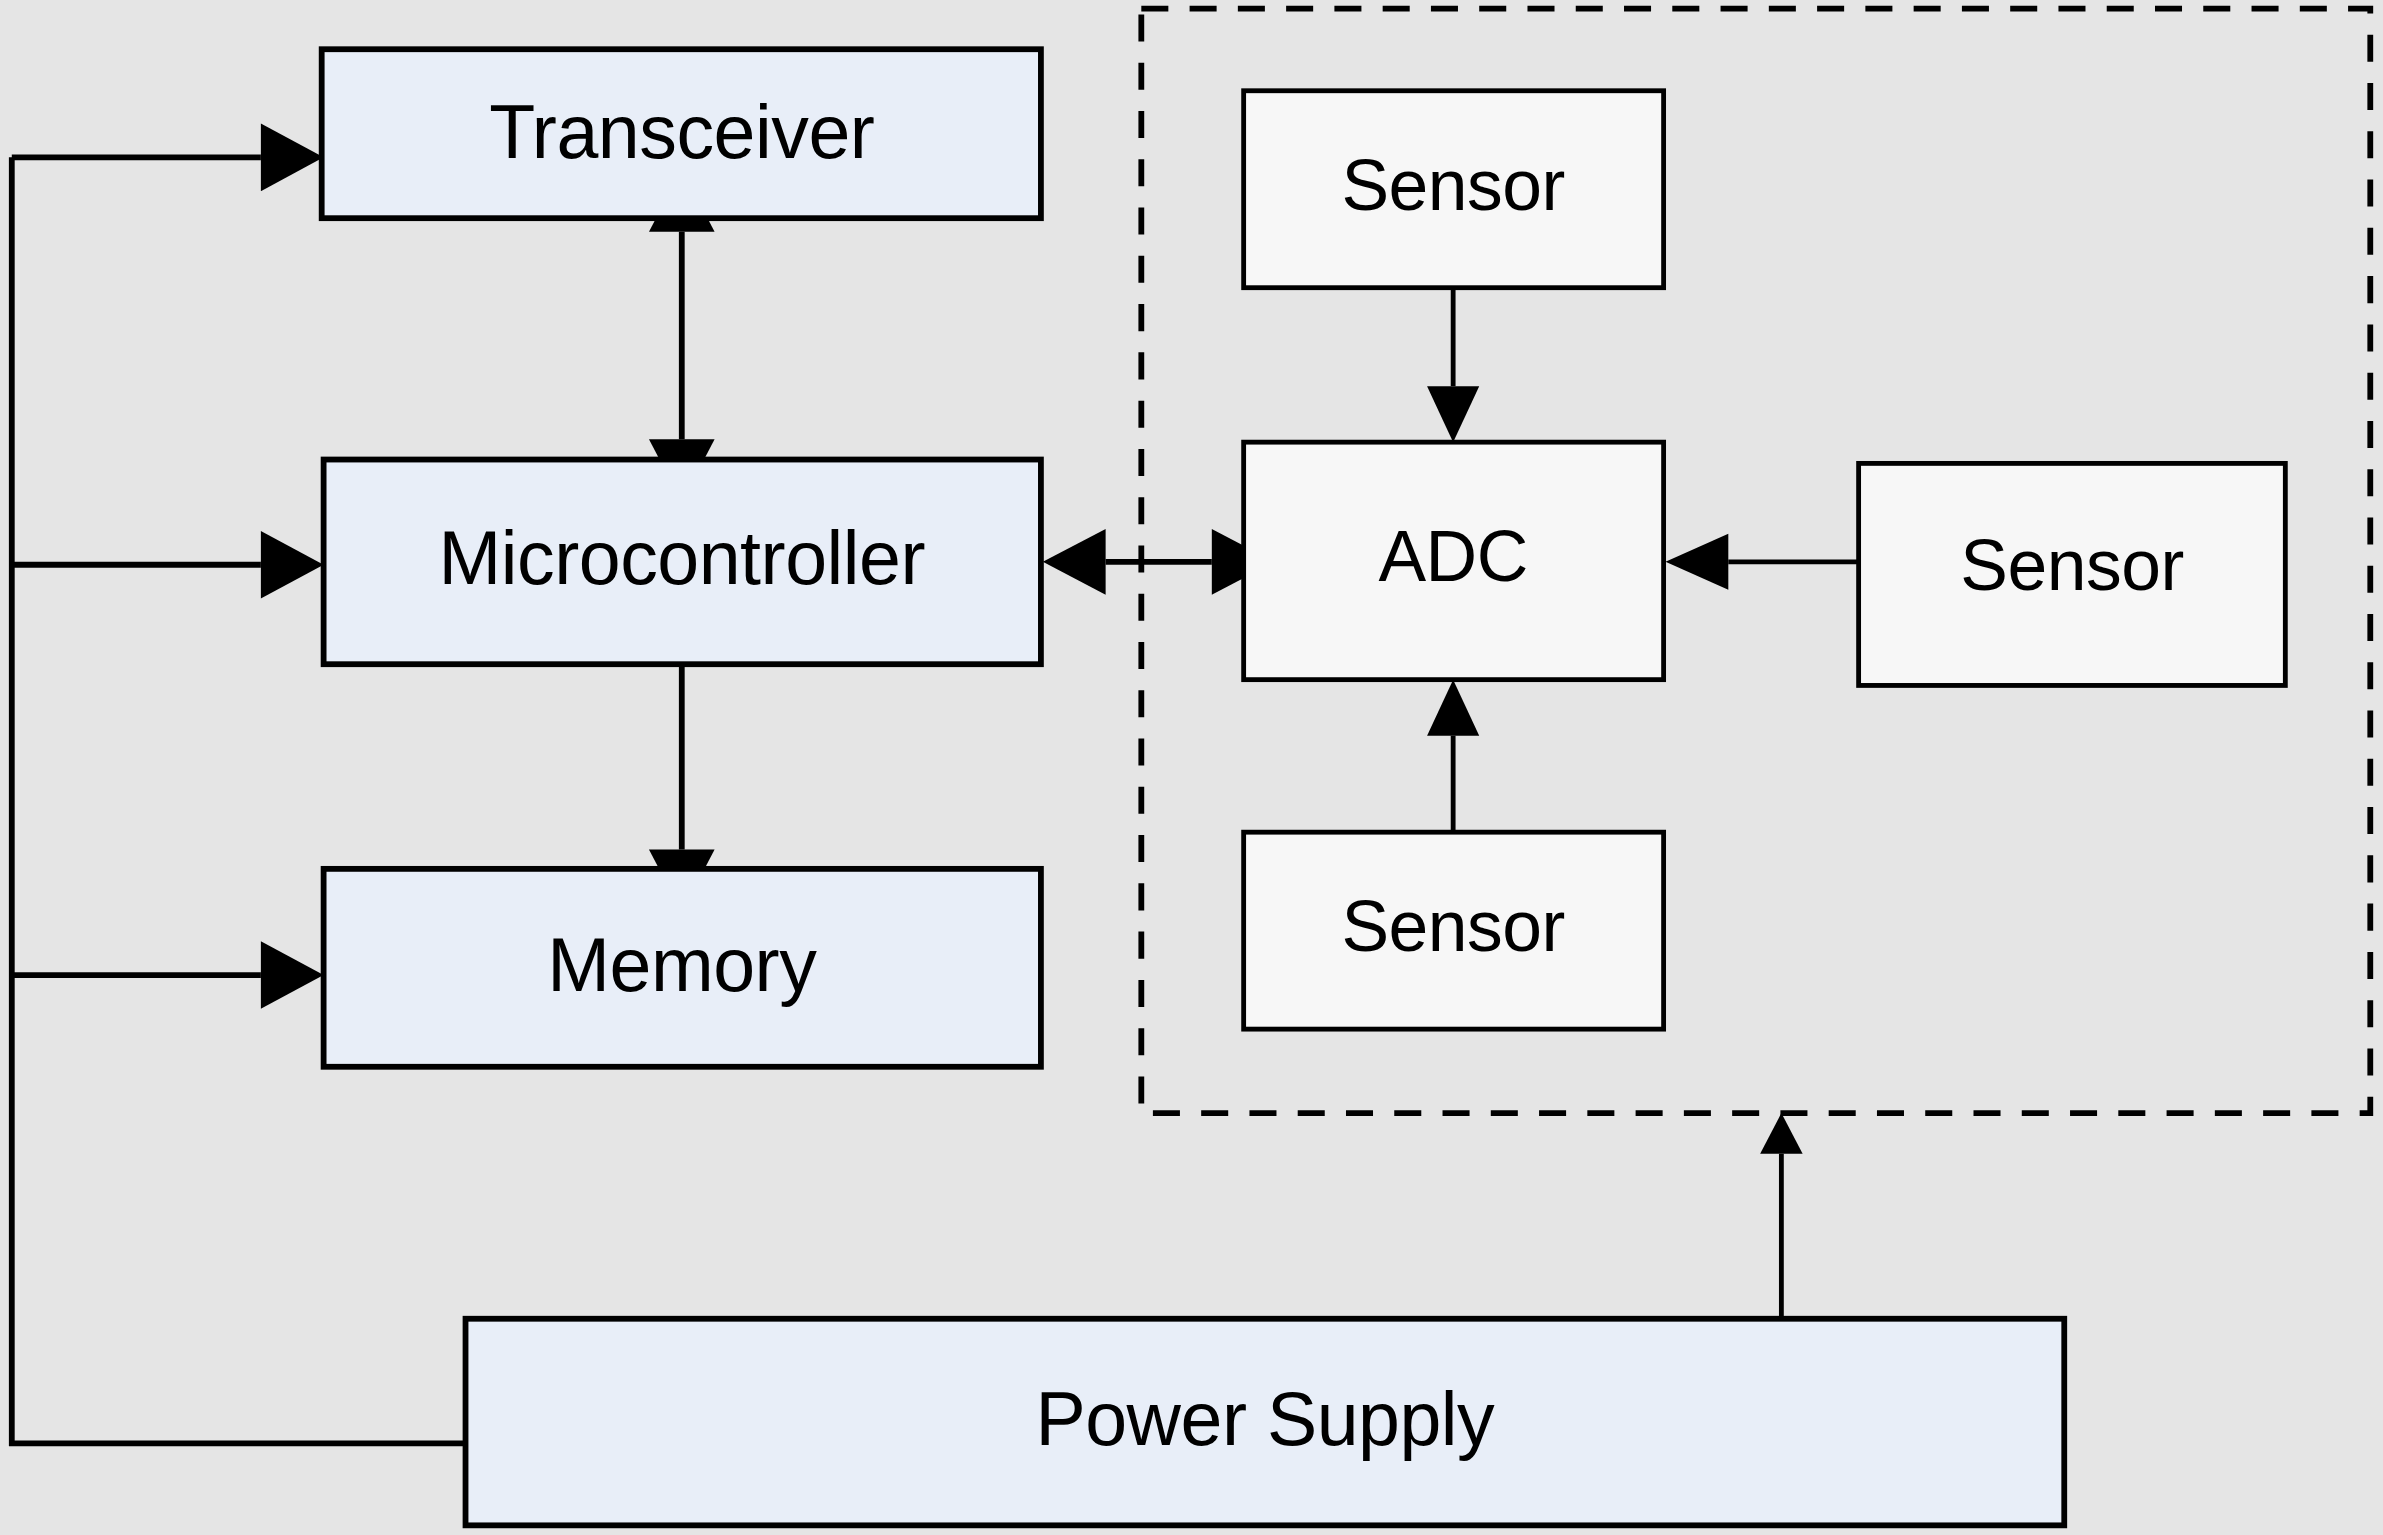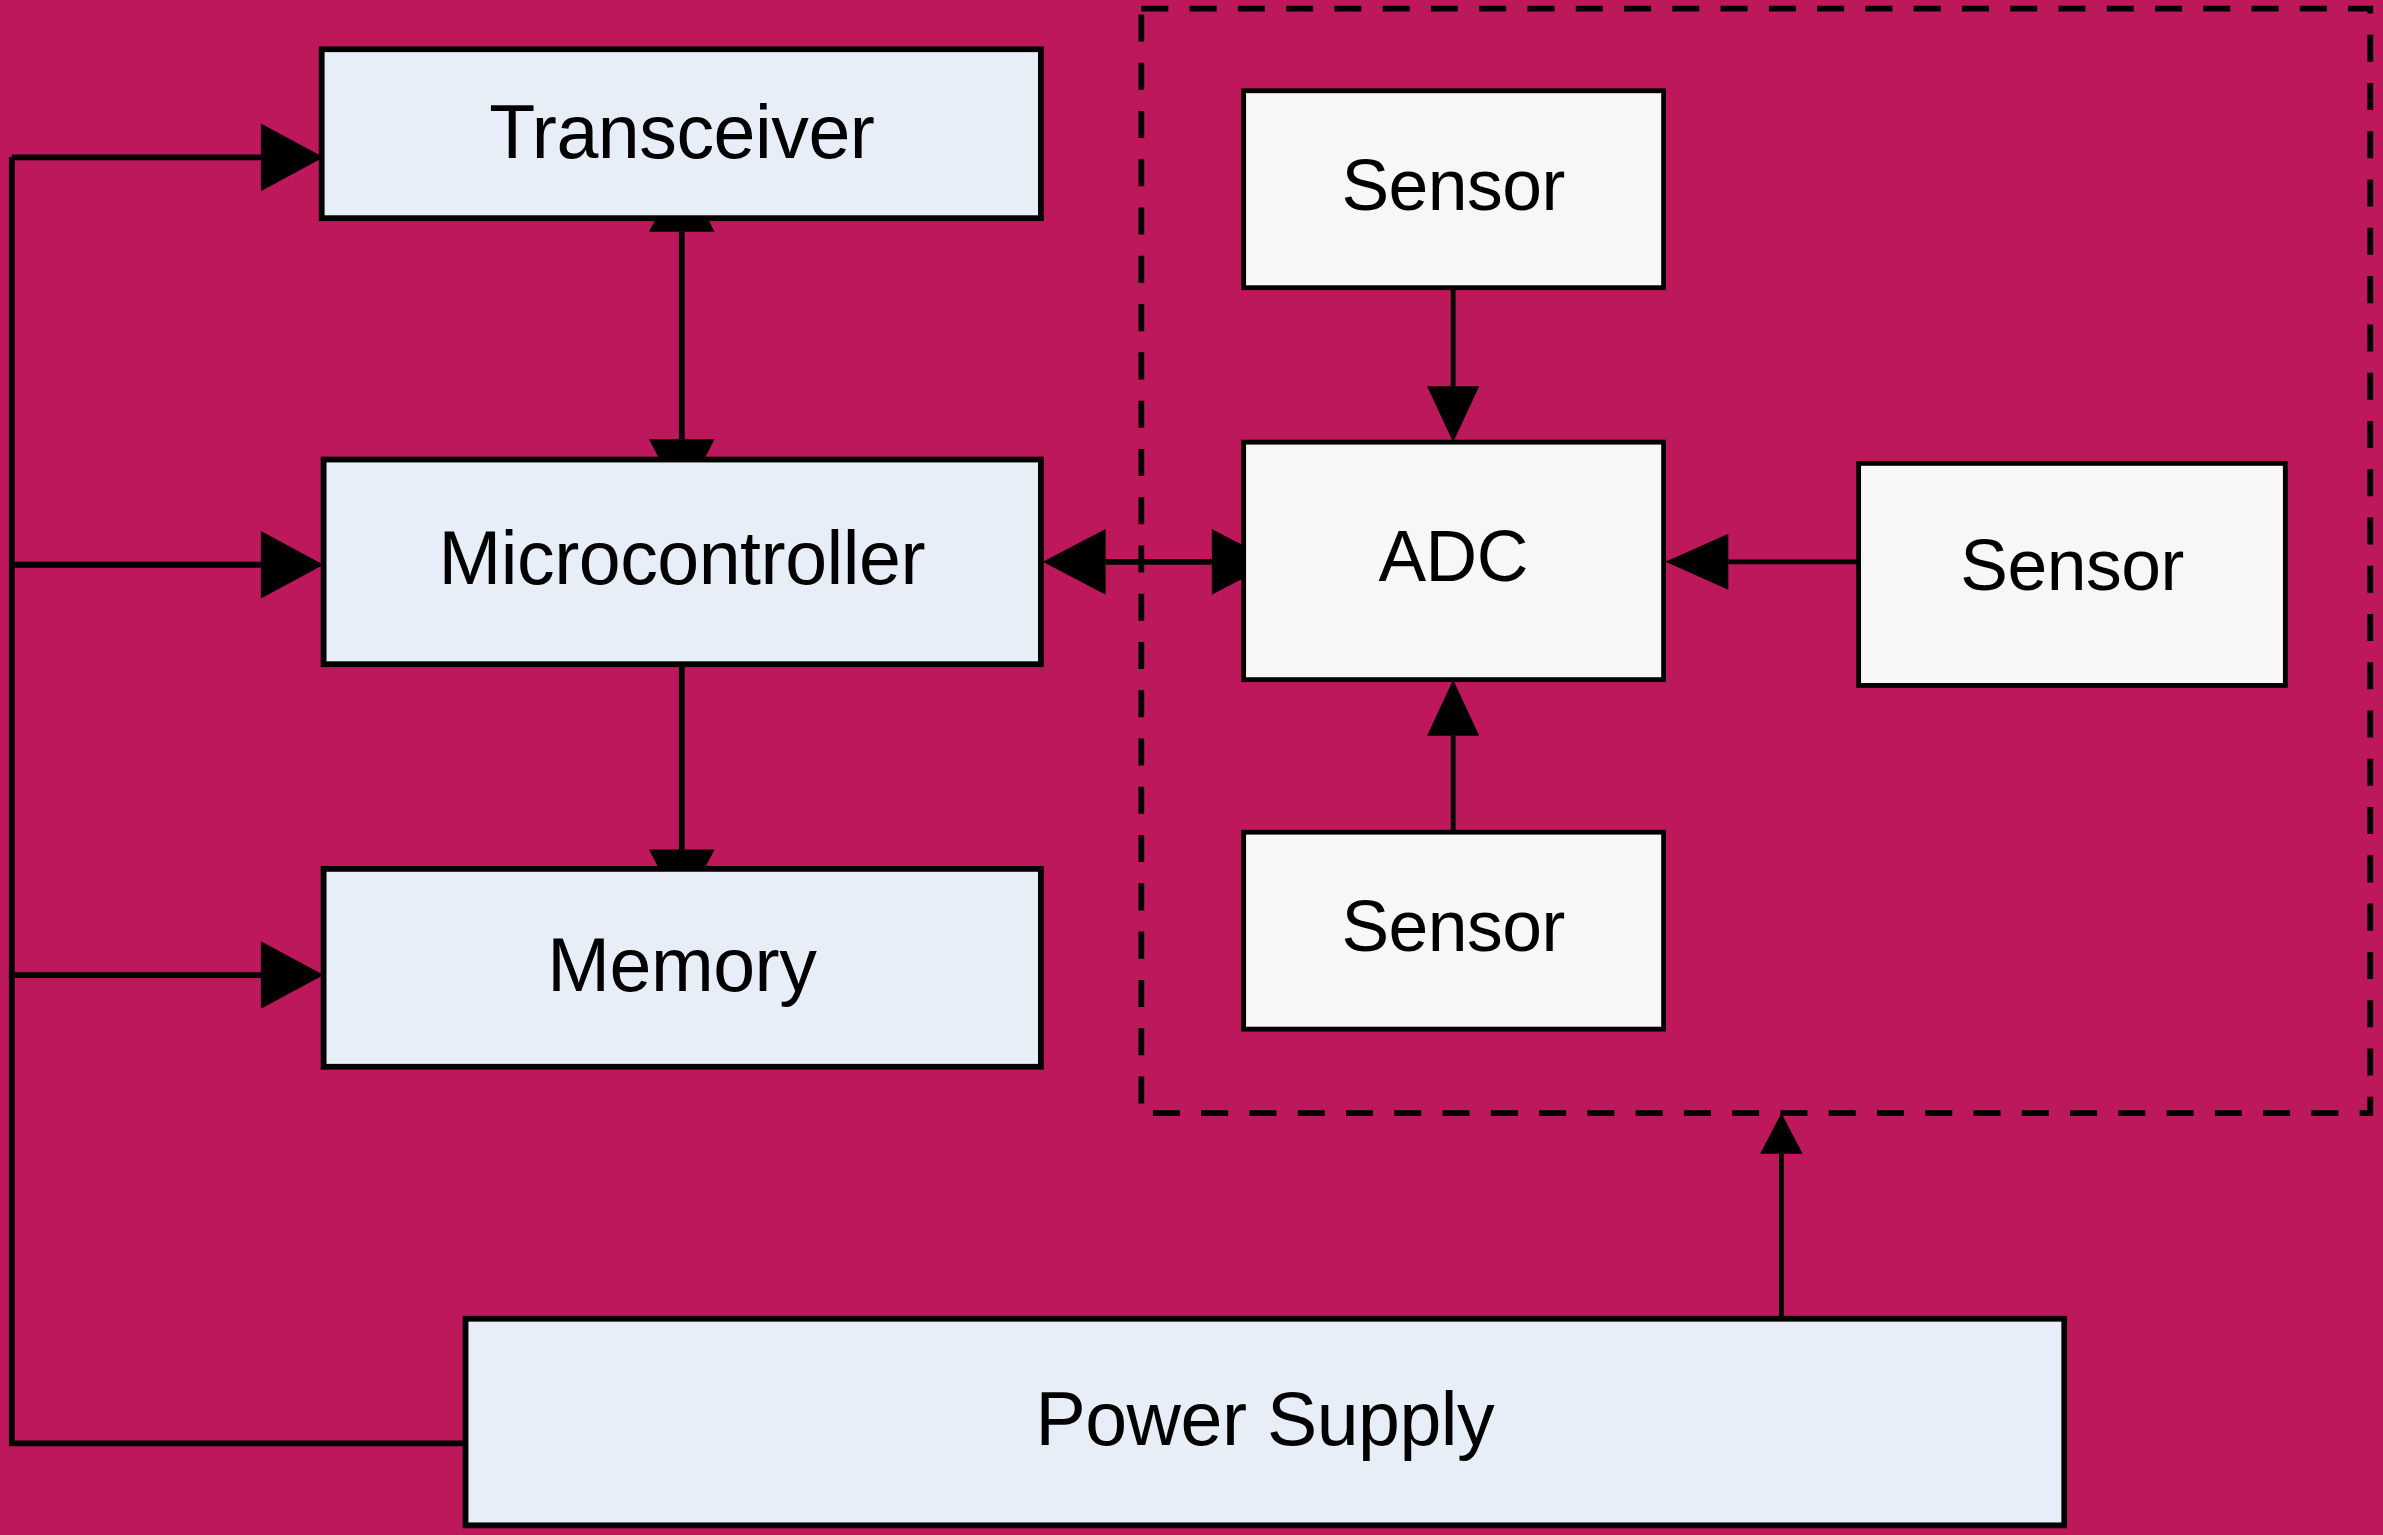--- a/index.html
+++ b/index.html
@@ -10,21 +10,21 @@
   body {
     width: 2384px;
     height: 1535px;
     font-family: "Liberation Sans", sans-serif;
     overflow: hidden;
   }
   #diagram-root {
     position: relative;
     width: 2384px;
     height: 1535px;
-    background: #be185d;
+    background: #e5e5e5;
   }
   svg.diagram-canvas {
     position: absolute;
     top: 0;
     left: 0;
     width: 2384px;
     height: 1535px;
     display: block;
   }
   .node-label {

